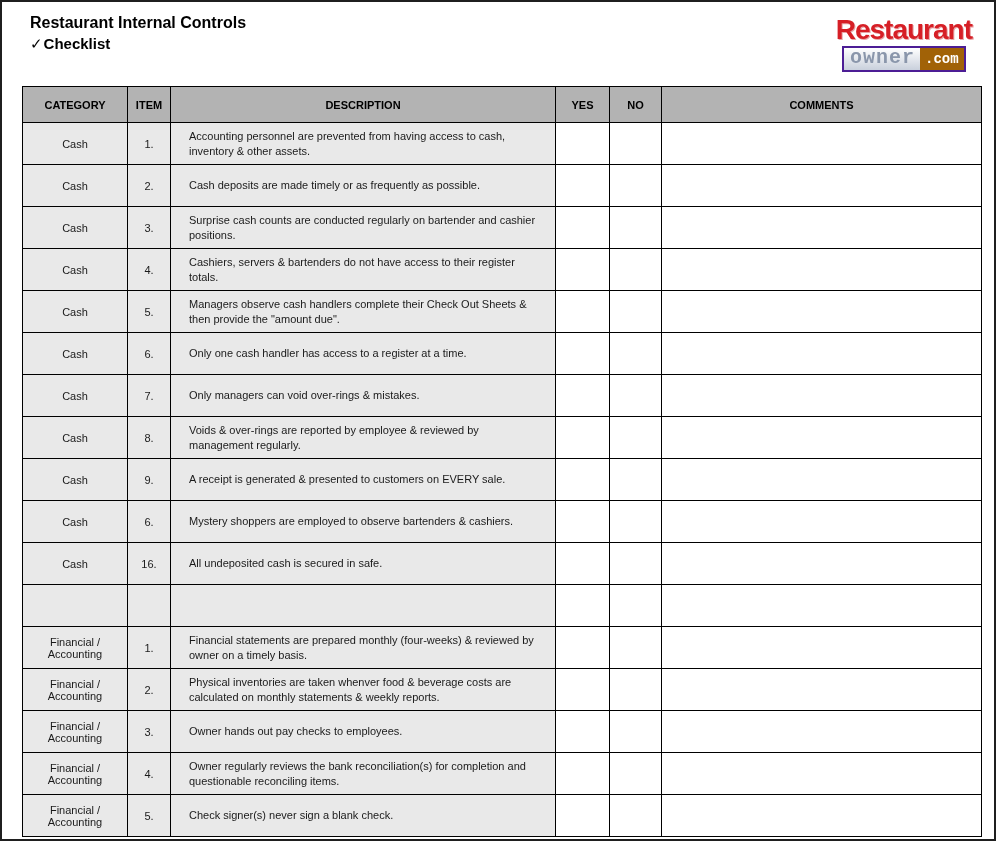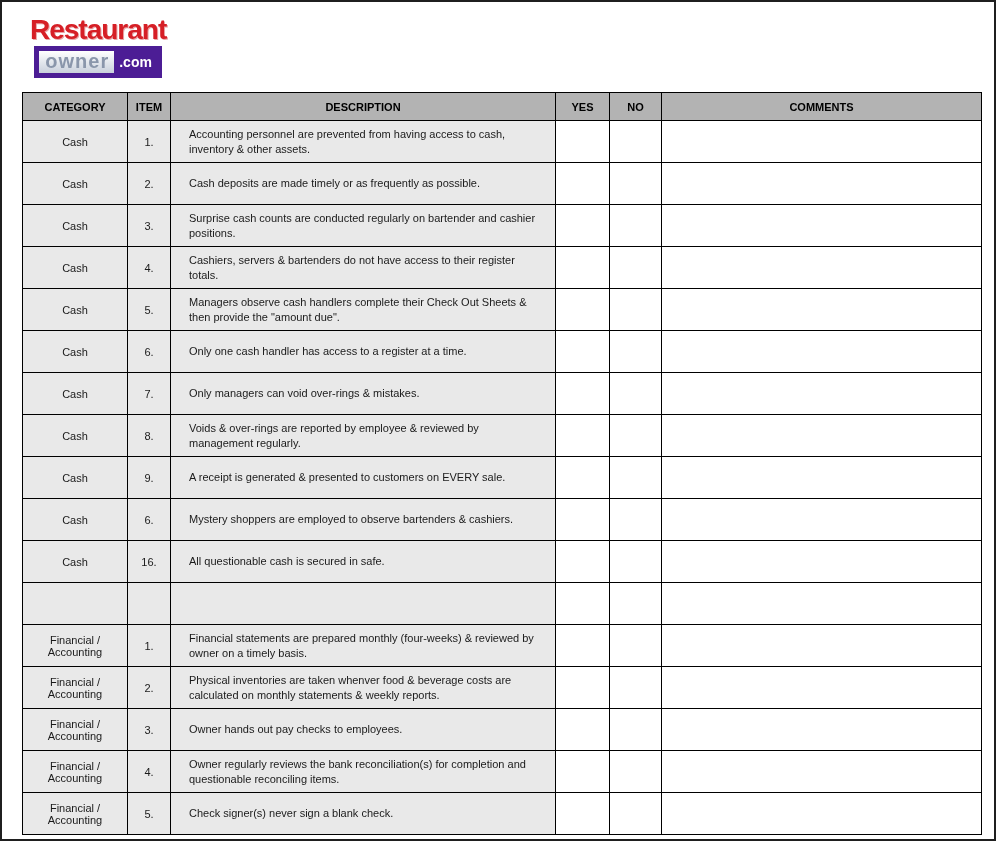--- a/index.html
+++ b/index.html
@@ -40,32 +40,33 @@
     color: #d61f26;
     font-size: 28px;
     font-weight: bold;
     letter-spacing: -1px;
     text-shadow: 1px 1px 0 #e8a5a7;
   }
   .logo-bottom {
     display: inline-flex;
     align-items: stretch;
     margin-top: 2px;
-    border: 5px solid #4c1d95;
+    border: 2px solid #4c1d95;
+    font-family: Liberation Mono, monospace;
   }
   .logo-owner {
     background: linear-gradient(#ffffff, #c9d0dc);
     color: #8a96ab;
     font-size: 20px;
     font-weight: bold;
     padding: 0 5px 2px 6px;
     letter-spacing: 1px;
   }
   .logo-com {
-    background: #4c1d95;
+    background: #a16207;
     color: #ffffff;
     font-size: 14px;
     font-weight: bold;
     display: flex;
     align-items: center;
     padding: 0 5px;
   }
 
   table.checklist {
     border-collapse: collapse;
@@ -74,39 +75,43 @@
     margin: 14px 18px 0 20px;
   }
   table.checklist th, table.checklist td {
     border: 1px solid #000000;
     font-size: 11px;
     color: #1a1a1a;
     overflow: hidden;
   }
   table.checklist th {
     background: #b3b3b3;
-    height: 28px;
+    height: 36px;
     font-weight: bold;
     text-align: center;
     color: #000;
   }
   table.checklist td { height: 42px; }
 
   td.cat   { background: #e9e9e9; text-align: center; padding: 0 4px; margin-left: 8px; }
   td.item  { background: #e9e9e9; text-align: center; }
   td.desc  { background: #e9e9e9; text-align: left; padding: 2px 18px; line-height: 1.35; }
   td.yes, td.no { background: #ffffff; }
   td.comments   { background: #ffffff; }
 </style>
 </head>
 <body>
 
 <div class="page">
 
   <header class="top">
+    <div class="titles">
+      <h1>Restaurant Internal Controls</h1>
+      <h2><span class="check">✓</span><span>Checklist</span></h2>
+    </div>
     <div class="logo">
       <div class="logo-top">Restaurant</div>
       <div class="logo-bottom">
         <span class="logo-owner">owner</span>
           <span class="logo-com">.com</span>
       </div>
     </div>
   </header>
 
   <table class="checklist">
@@ -205,21 +210,21 @@
           <td class="cat">Cash</td>
           <td class="item">6.</td>
           <td class="desc">Mystery shoppers are employed to observe bartenders &amp; cashiers.</td>
           <td class="yes"></td>
           <td class="no"></td>
           <td class="comments"></td>
         </tr>
         <tr>
           <td class="cat">Cash</td>
           <td class="item">16.</td>
-          <td class="desc">All questionable cash is secured in safe.</td>
+          <td class="desc">All undeposited cash is secured in safe.</td>
           <td class="yes"></td>
           <td class="no"></td>
           <td class="comments"></td>
         </tr>
         <tr>
           <td class="cat"></td>
           <td class="item"></td>
           <td class="desc"></td>
           <td class="yes"></td>
           <td class="no"></td>

